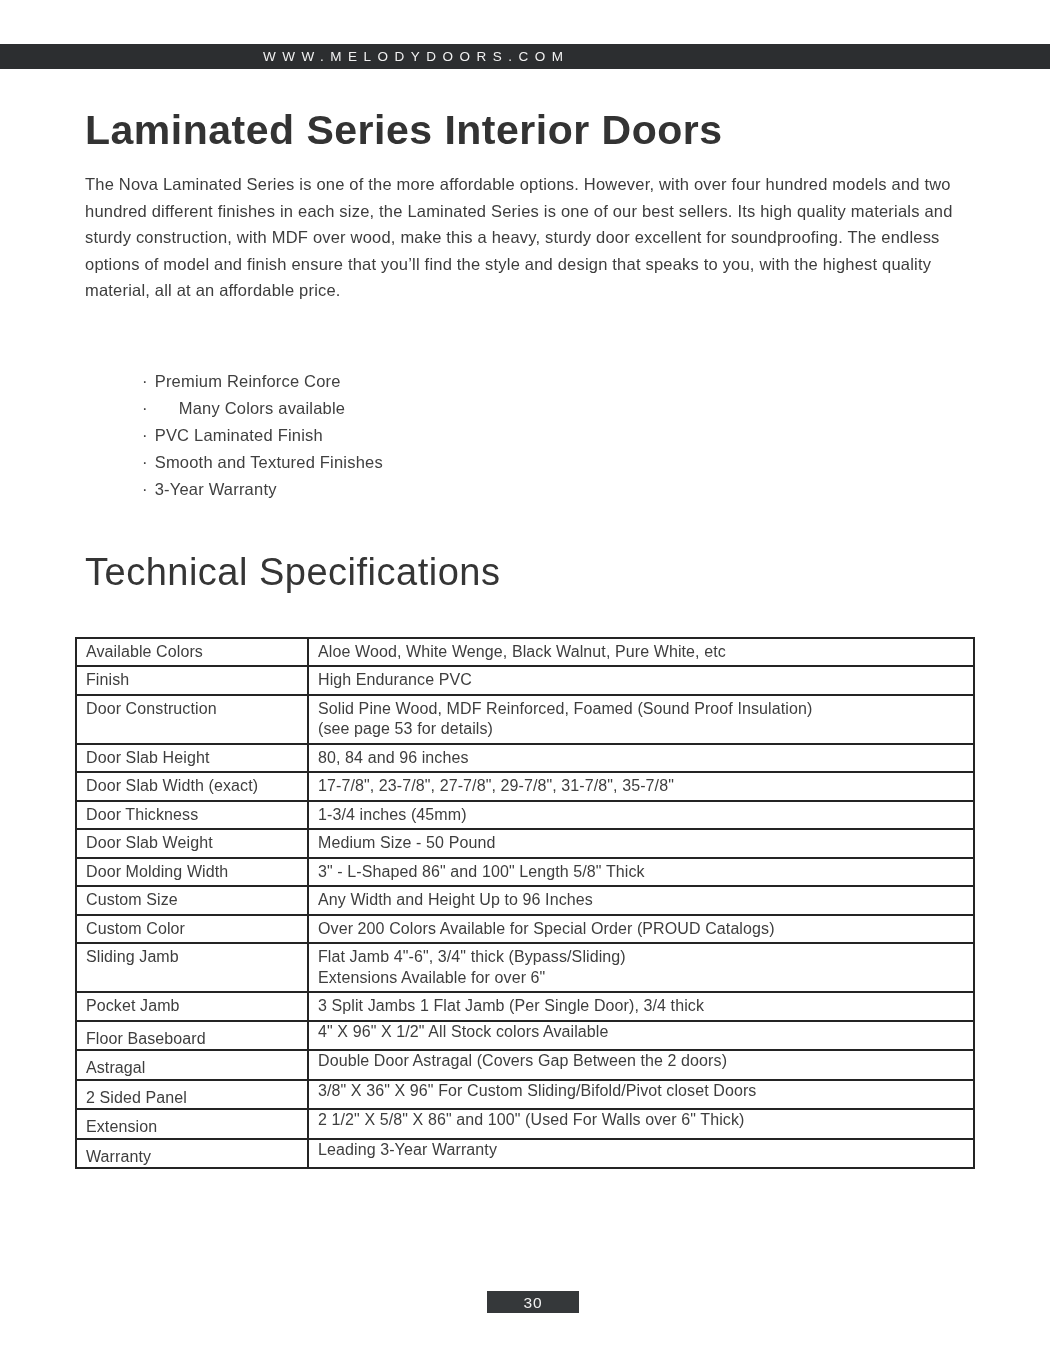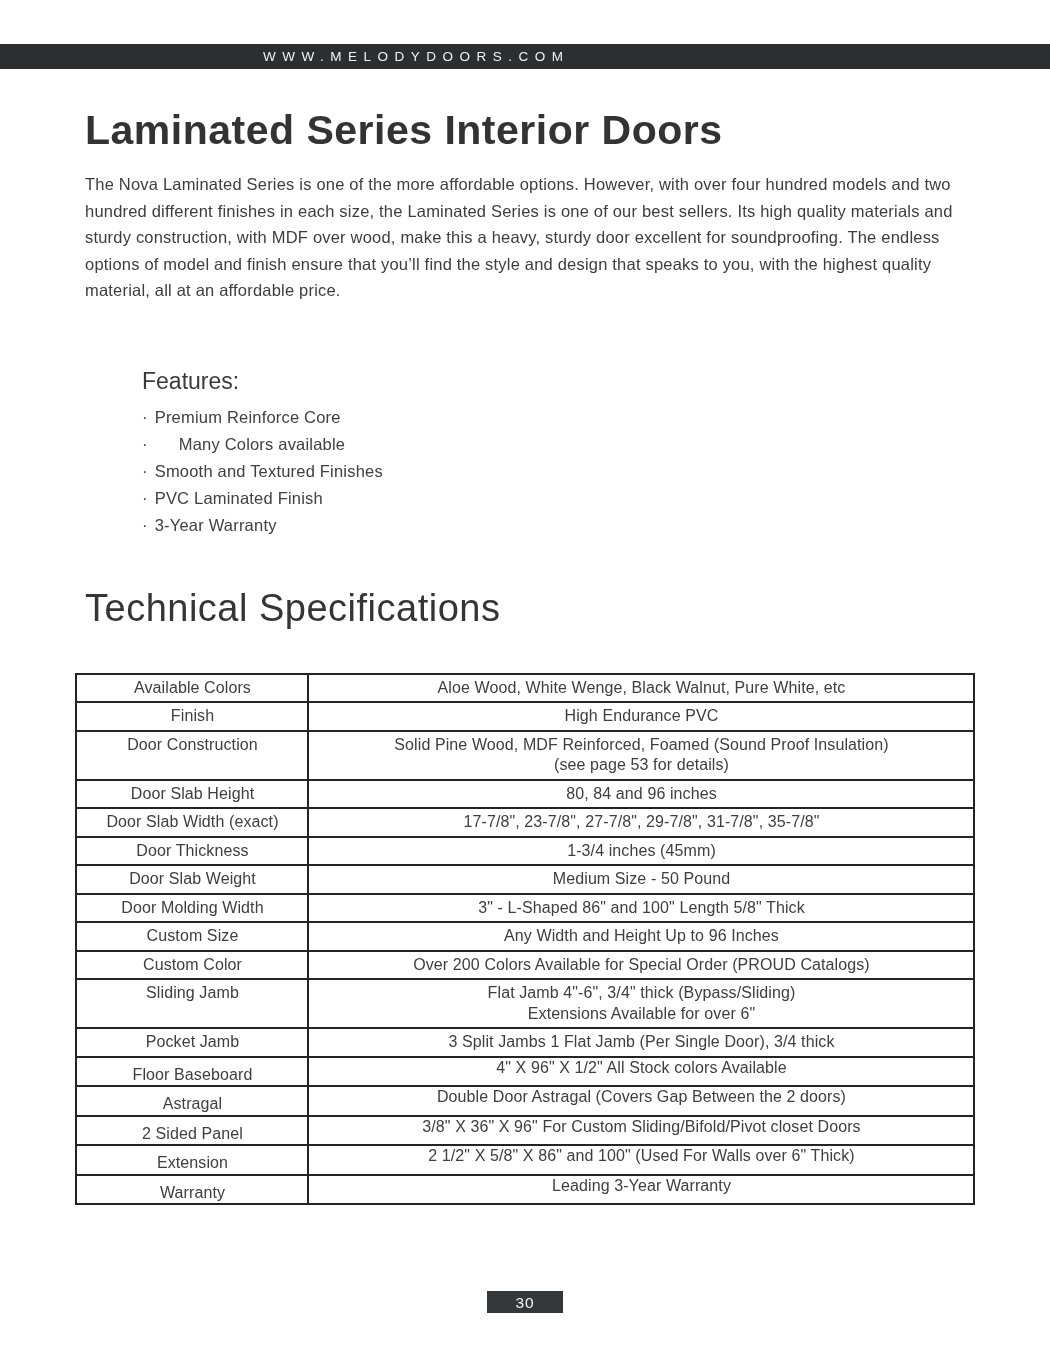--- a/index.html
+++ b/index.html
@@ -98,21 +98,20 @@
     letter-spacing: 0.5px;
   }
 
   
   table.specs {
     border-collapse: collapse;
     width: 900px;
     margin: 43px 0 0 -10px;
     table-layout: fixed;
     border: 2px solid #242424;
-    text-align: center;
   }
   table.specs td {
     border: 2px solid #242424;
     font-size: 16px;
     line-height: 20.5px;
     color: #3e3e3e;
     padding: 3px 8px 3px 9px;
     vertical-align: top;
     box-sizing: border-box;
     letter-spacing: 0.1px;
@@ -123,21 +122,21 @@
   }
   
   table.specs tr:nth-child(n+13) td.value { padding-top: 0px; padding-bottom: 6px; }
   table.specs tr:nth-child(n+13) td.label { padding-top: 7px; padding-bottom: 0px; border-radius: 13px; }
 
   
   .page-badge {
     position: absolute;
     top: 1291px;
     left: 487px;
-    width: 76px;
+    width: 92px;
     height: 22px;
     background: #35383a;
     text-align: center;
   }
   .page-badge span {
     line-height: 23px;
     font-size: 15.5px;
     letter-spacing: 1px;
     color: #f2f2f2;
   }
@@ -147,26 +146,25 @@
 
 <header class="topbar">
   <span class="site-url">WWW.MELODYDOORS.COM</span>
 </header>
 
 <main>
   <h1 class="page-title">Laminated Series Interior Doors</h1>
   <p class="intro">The Nova Laminated Series is one of the more affordable options. However, with over four hundred models and two hundred different finishes in each size, the Laminated Series is one of our best sellers. Its high quality materials and sturdy construction, with MDF over wood, make this a heavy, sturdy door excellent for soundproofing. The endless options of model and finish ensure that you’ll find the style and design that speaks to you, with the highest quality material, all at an affordable price.</p>
 
   <section class="features">
-    <h2 class="features-heading">Features:</h2>
     <ul class="features-list">
         <li><span class="bullet">·</span><span class="label">Premium Reinforce Core</span></li>
         <li class="indent"><span class="bullet">·</span><span class="label">Many Colors available</span></li>
+        <li><span class="bullet">·</span><span class="label">PVC Laminated Finish</span></li>
         <li><span class="bullet">·</span><span class="label">Smooth and Textured Finishes</span></li>
-        <li><span class="bullet">·</span><span class="label">PVC Laminated Finish</span></li>
         <li><span class="bullet">·</span><span class="label">3-Year Warranty</span></li>
       </ul>
   </section>
 
   <h2 class="tech-heading">Technical Specifications</h2>
 
   <table class="specs">
     <tbody>
         <tr>
           <td class="label">Available Colors</td>

